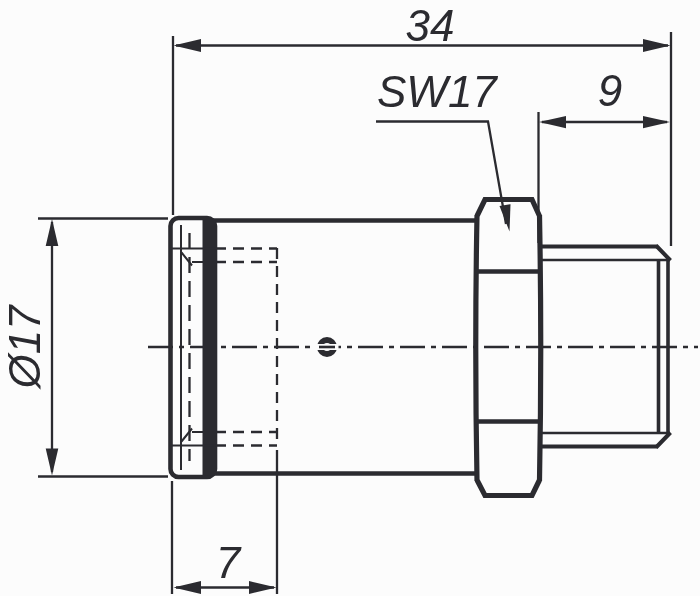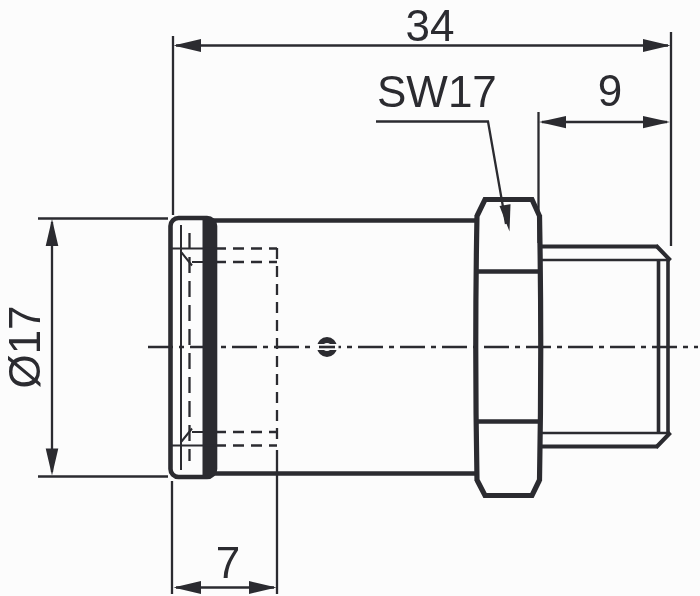--- a/index.html
+++ b/index.html
@@ -6,20 +6,21 @@
     margin: 0;
     padding: 0;
     background: #ffffff;
   }
   .stage {
     position: relative;
     width: 700px;
     height: 596px;
     background: var(--color-background, #fcfcfc);
     overflow: hidden;
+    font-style: italic;
   }
   svg { display: block; }
   .stroke {
     stroke: var(--color-line, #2b2b30);
     fill: none;
     stroke-linecap: butt;
     stroke-linejoin: miter;
   }
   .fill {
     fill: var(--color-line, #2b2b30);

